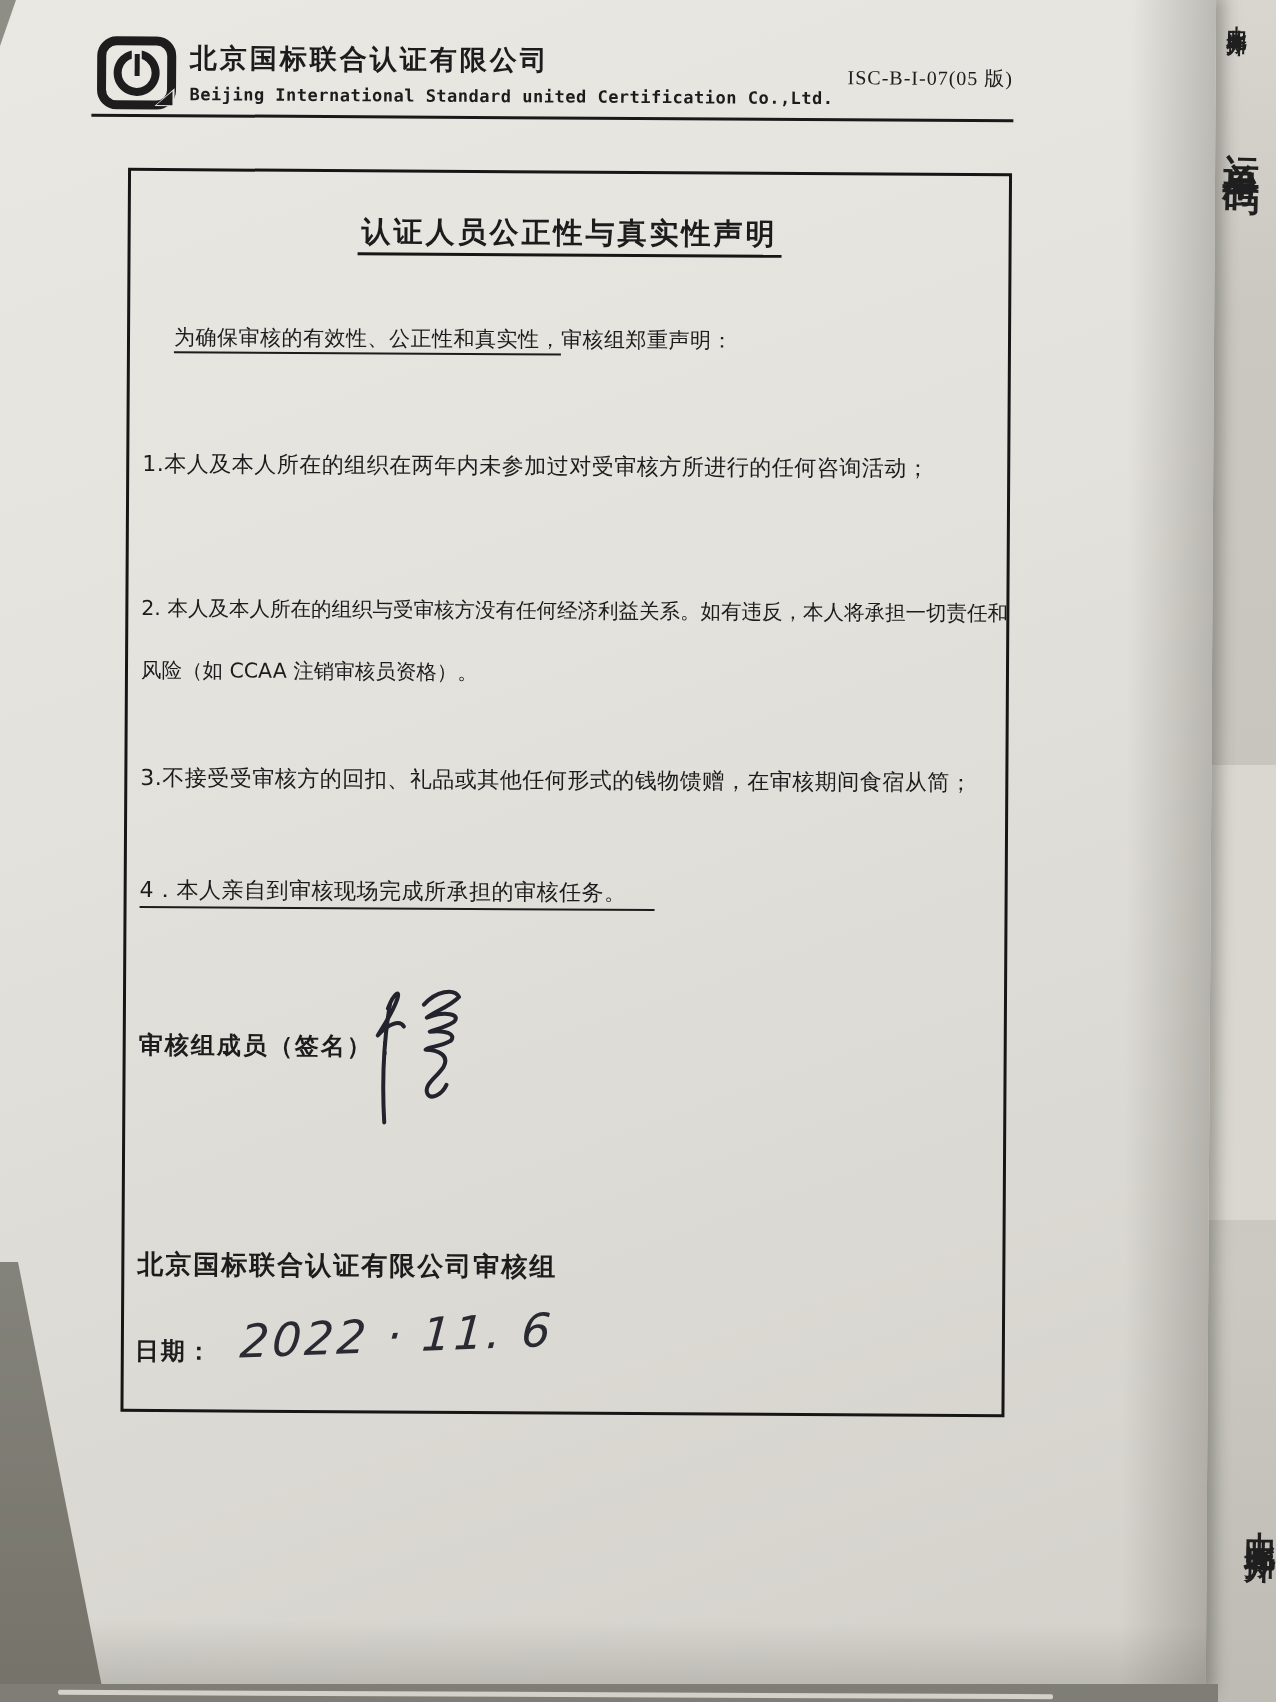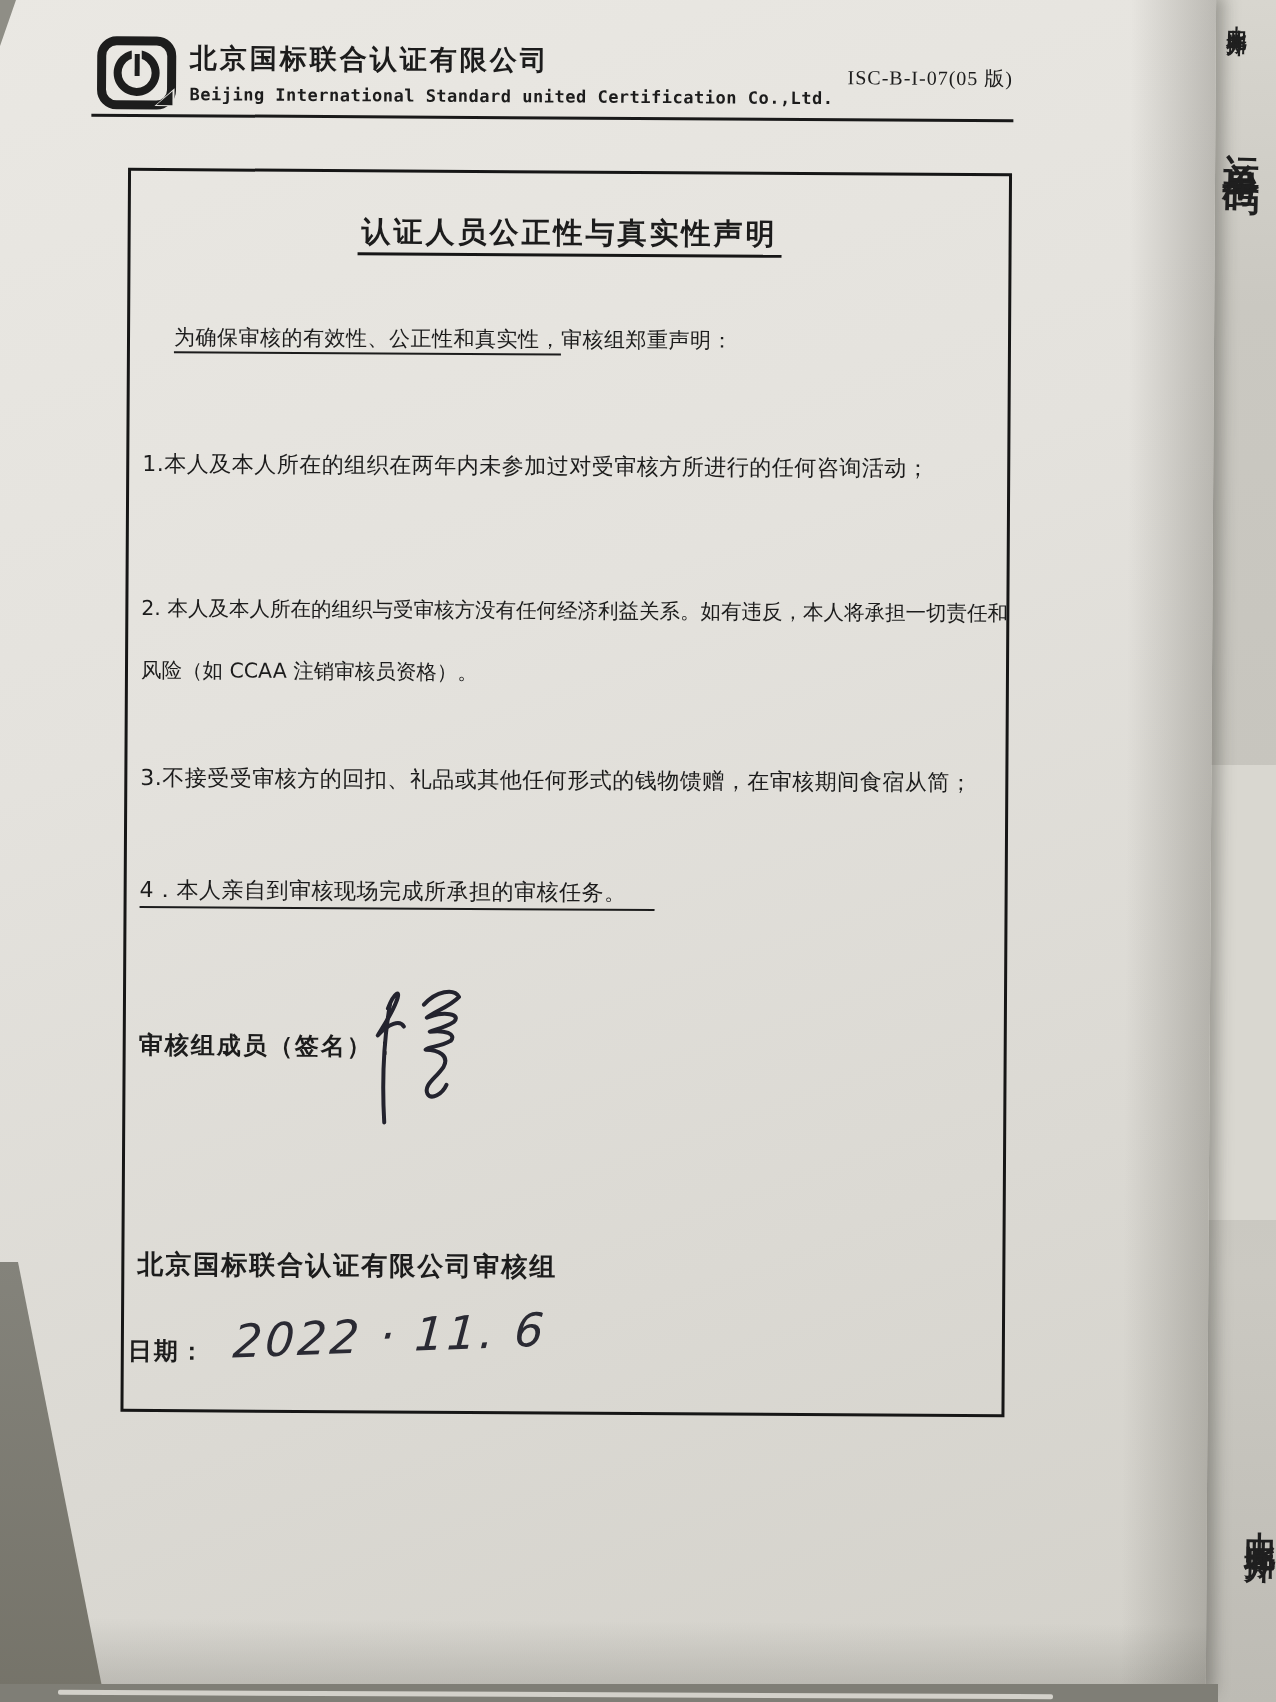--- a/index.html
+++ b/index.html
@@ -45,21 +45,21 @@
   .item{position:absolute;left:13px;font-size:22px;letter-spacing:.5px;}
   .i1{top:278px;}
   .i2{top:406px;font-size:20.5px;letter-spacing:0;white-space:pre;line-height:62px;}
   .i3{top:592px;}
   .i4{top:704px;}
   .i4 span{border-bottom:2.5px solid #1c1c1c;padding:0 28px 4px 0;}
 
   .sig-row{position:absolute;left:13px;top:858px;font-size:24px;font-weight:bold;letter-spacing:2px;}
   .sig-svg{position:absolute;left:238px;top:800px;}
   .team{position:absolute;left:13px;top:1076px;font-size:26px;font-weight:bold;letter-spacing:2px;}
-  .date-row{position:absolute;left:4px;top:1164px;font-size:24px;font-weight:bold;letter-spacing:2px;}
+  .date-row{position:absolute;left:11px;top:1164px;font-size:24px;font-weight:bold;letter-spacing:2px;}
   .date-hand{position:absolute;left:105px;top:-28px;font-size:46px;font-weight:normal;
          font-style:italic;letter-spacing:3px;color:#2a2a33;white-space:nowrap;
          transform:rotate(-2.5deg) skewX(-6deg);font-family:"DejaVu Sans",sans-serif;}
 
   
   .corner-dark{position:absolute;left:0;top:1262px;width:112px;height:440px;z-index:4;
          background:linear-gradient(#84837b,#757369);
          clip-path:polygon(0 0,18px 0,105px 100%,0 100%);}
   .bottom-band{position:absolute;left:0;top:1684px;width:1218px;height:18px;background:#7f7e76;z-index:4;}
   .sheet-edge{position:absolute;left:58px;top:1692px;width:995px;height:5px;background:#d3d1ca;

